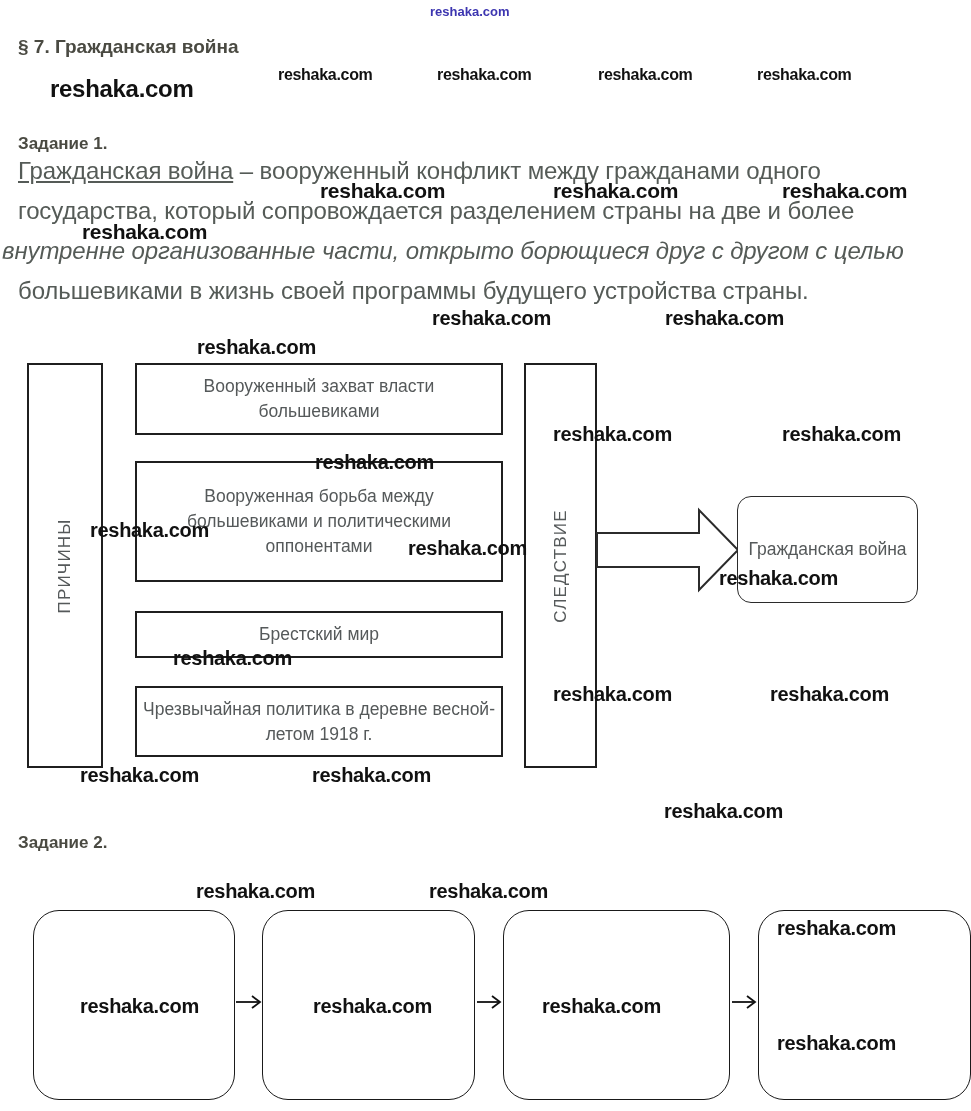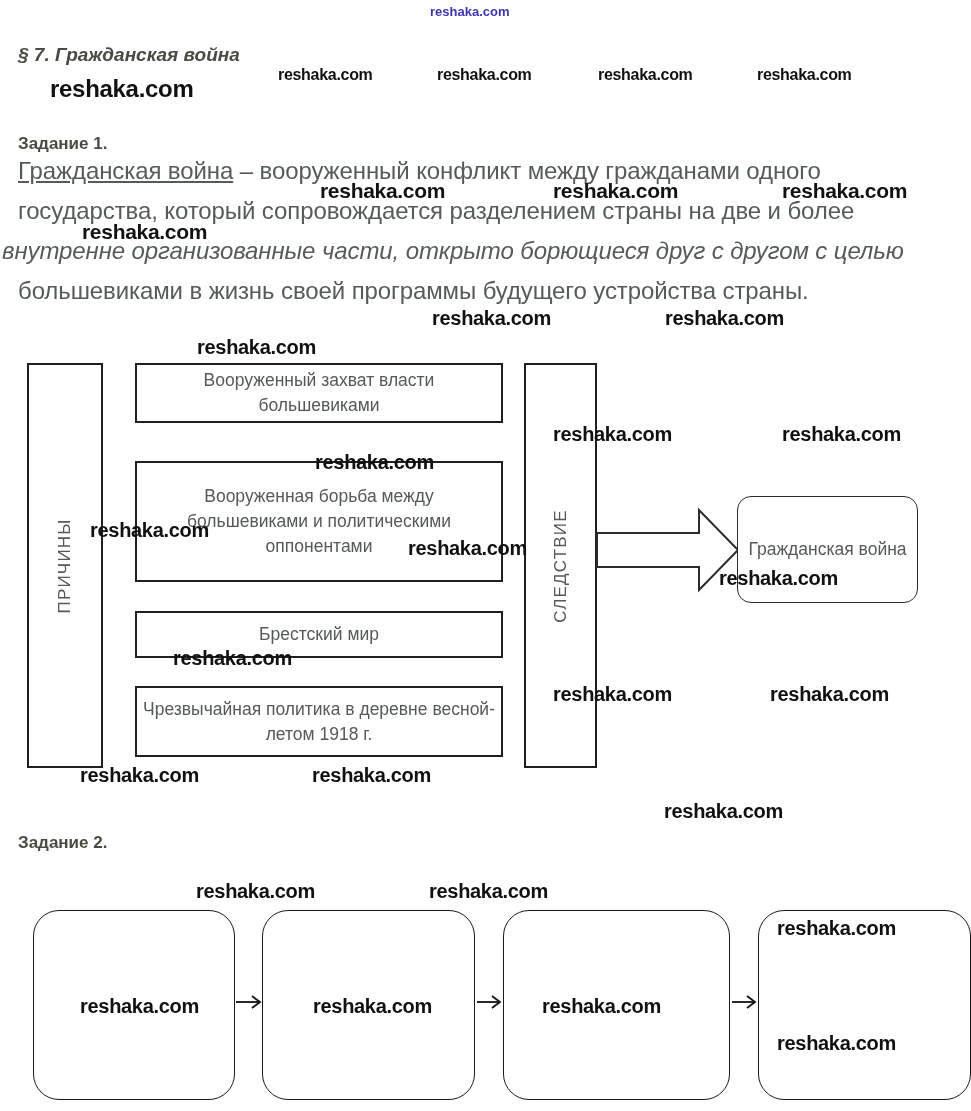--- a/index.html
+++ b/index.html
@@ -126,39 +126,39 @@
   .thin-arrow {
     position: absolute;
     pointer-events: none;
   }
 </style>
 </head>
 <body>
 
 <div id="page">
 
-  <div class="h-section" style="left:18px; top:44px;font-style:italic;">§ 7. Гражданская война</div>
+  <div class="h-section" style="left:18px; top:36px;">§ 7. Гражданская война</div>
 
   <div class="h-task" style="left:18px; top:100px;margin-top:34px;">Задание 1.</div>
 
   <div class="body-line" style="left:18px; top:157px;">
     <span class="term">Гражданская война</span><span> – вооруженный конфликт между гражданами одного</span>
   </div>
 
   <div class="body-line" style="left:18px; top:197px;">государства, который сопровождается разделением страны на две и более</div>
 
   <div class="body-line" style="left:2px; top:237px;font-style:italic;">внутренне организованные части, открыто борющиеся друг с другом с целью</div>
 
   <div class="body-line" style="left:18px; top:277px;">большевиками в жизнь своей программы будущего устройства страны.</div>
 
   <div class="vbox" style="left:27px; top:363px; width:76px; height:405px;">
     <span class="vlabel">ПРИЧИНЫ</span>
   </div>
 
-  <div class="cbox" style="left:135px; top:363px; width:368px; height:60px;">Вооруженный захват власти большевиками</div>
+  <div class="cbox" style="left:135px; top:363px; width:368px; height:72px;">Вооруженный захват власти большевиками</div>
 
   <div class="cbox" style="left:135px; top:461px; width:368px; height:121px;">Вооруженная борьба между большевиками и политическими оппонентами</div>
 
   <div class="cbox" style="left:135px; top:611px; width:368px; height:47px;">Брестский мир</div>
 
   <div class="cbox" style="left:135px; top:686px; width:368px; height:71px;">Чрезвычайная политика в деревне весной-летом 1918 г.</div>
 
   <div class="vbox" style="left:524px; top:363px; width:73px; height:405px;">
     <span class="vlabel">СЛЕДСТВИЕ</span>
   </div>

